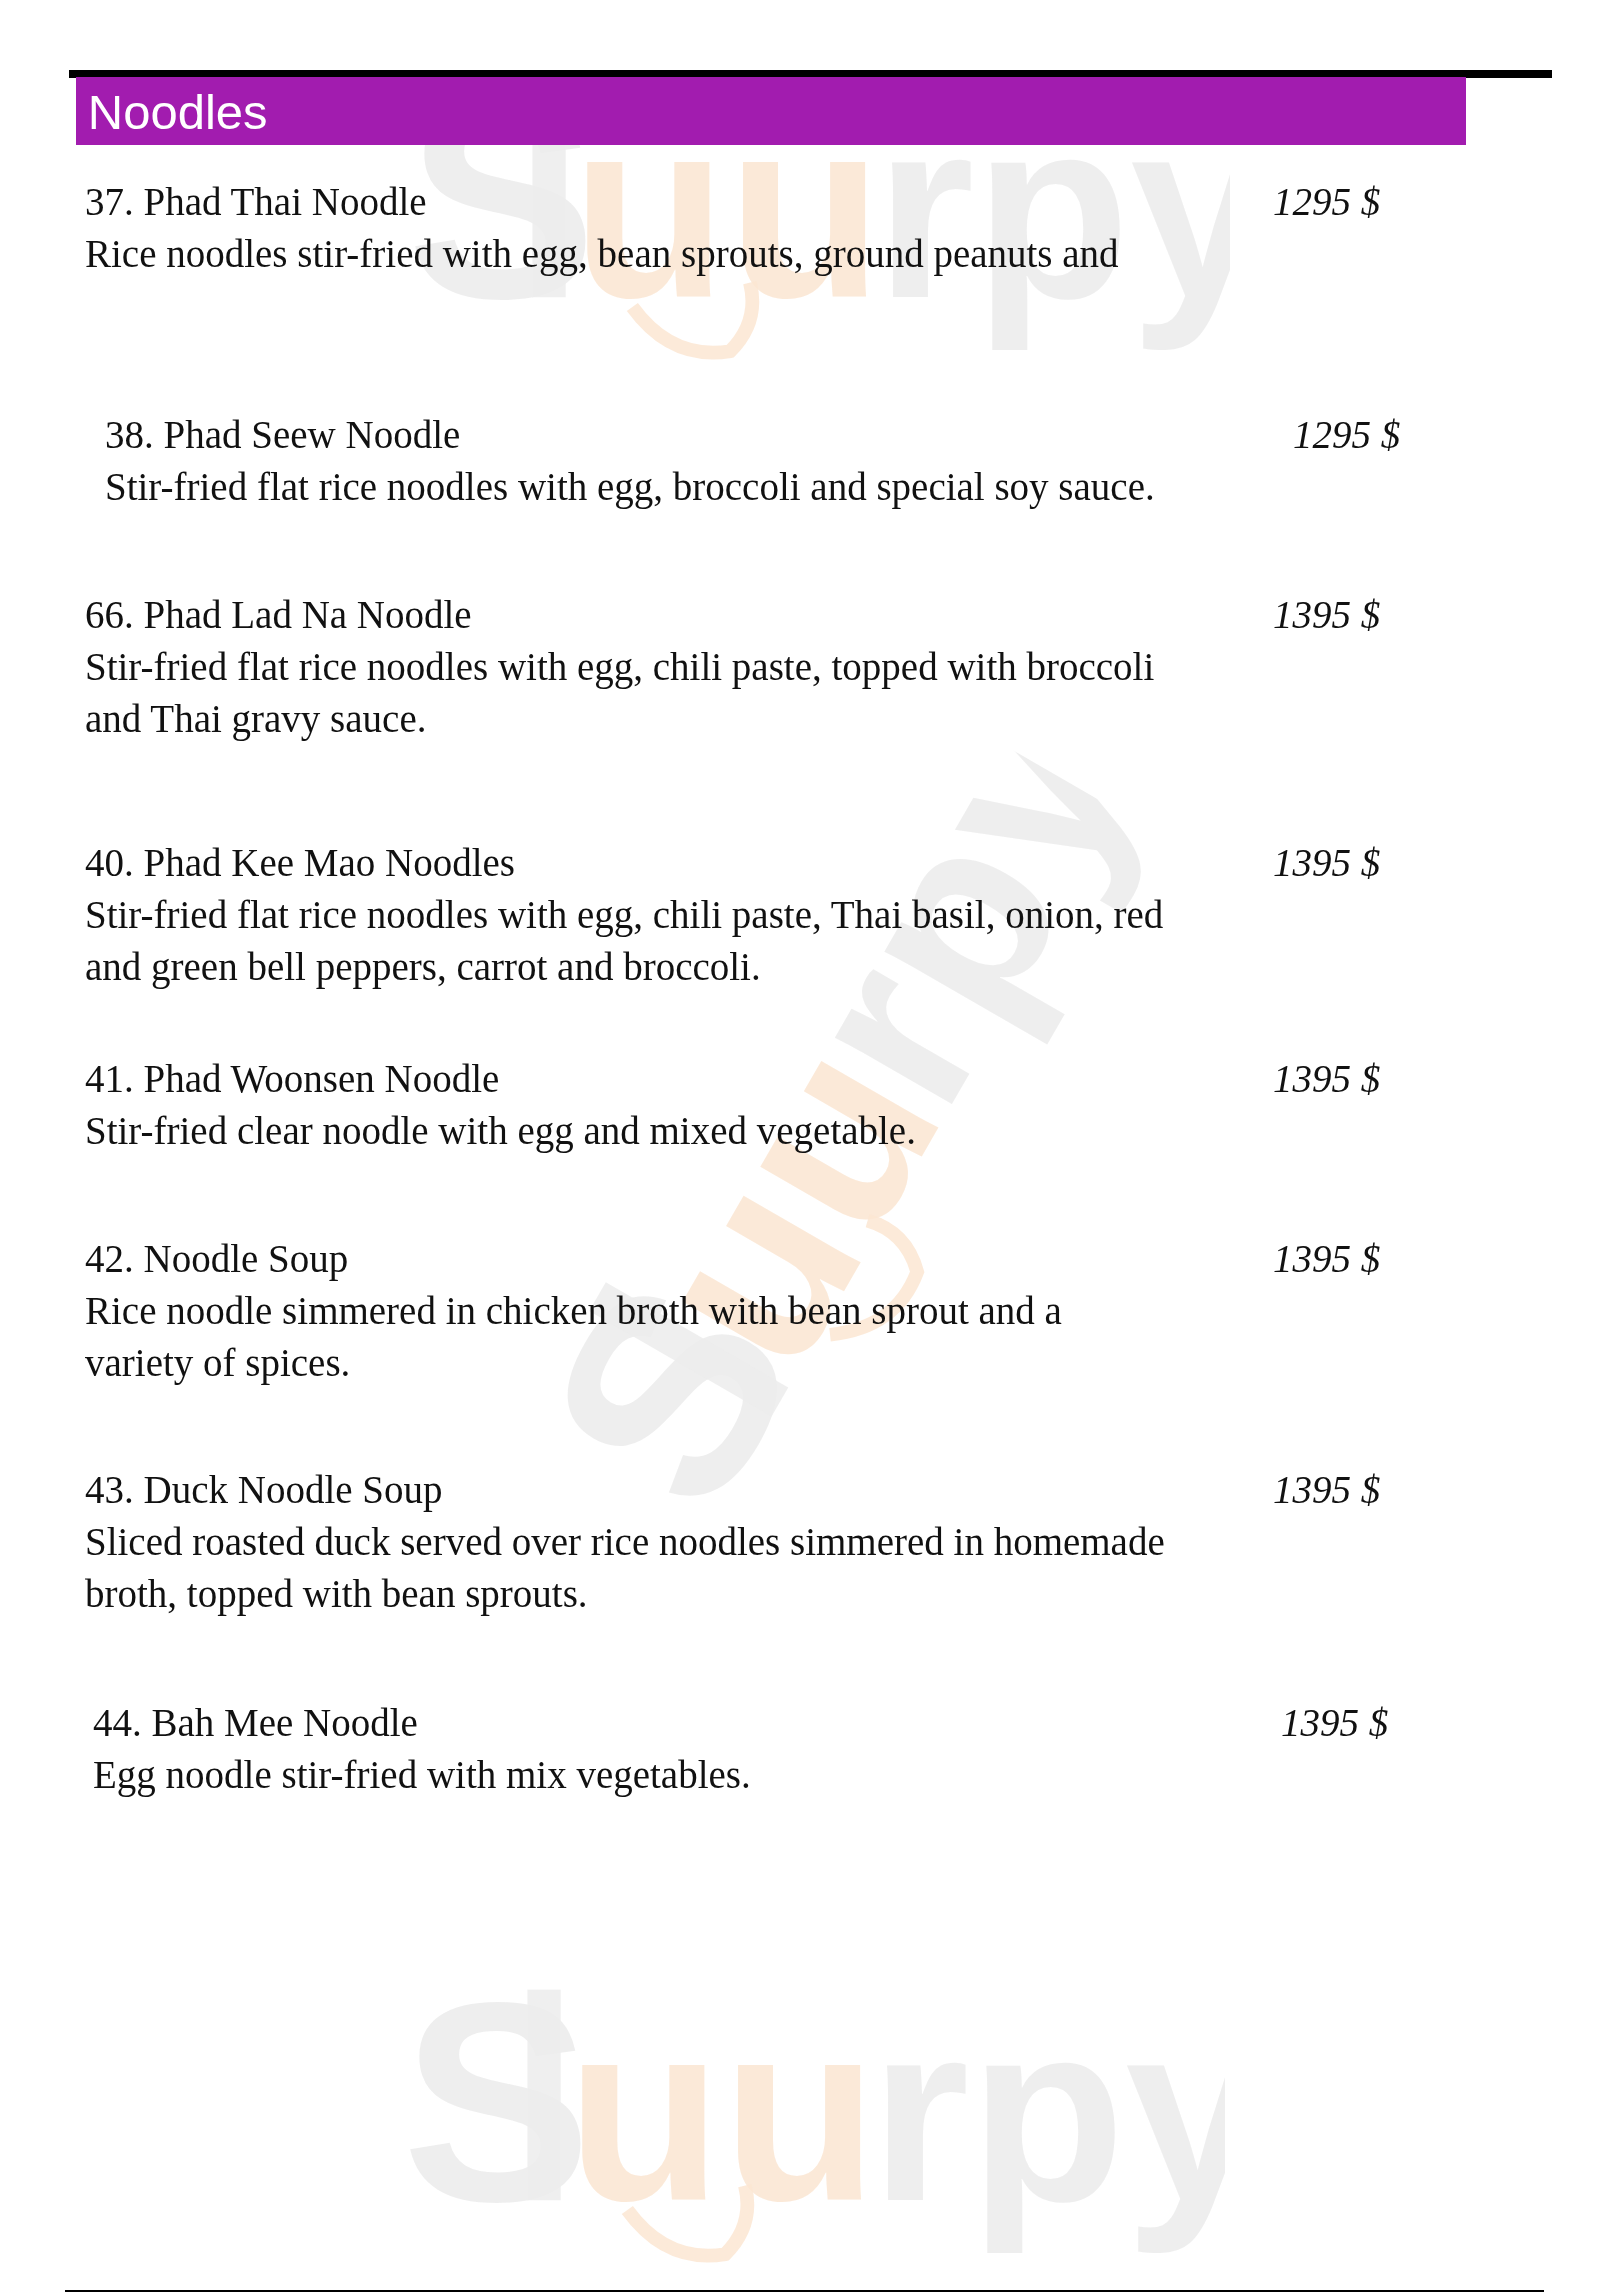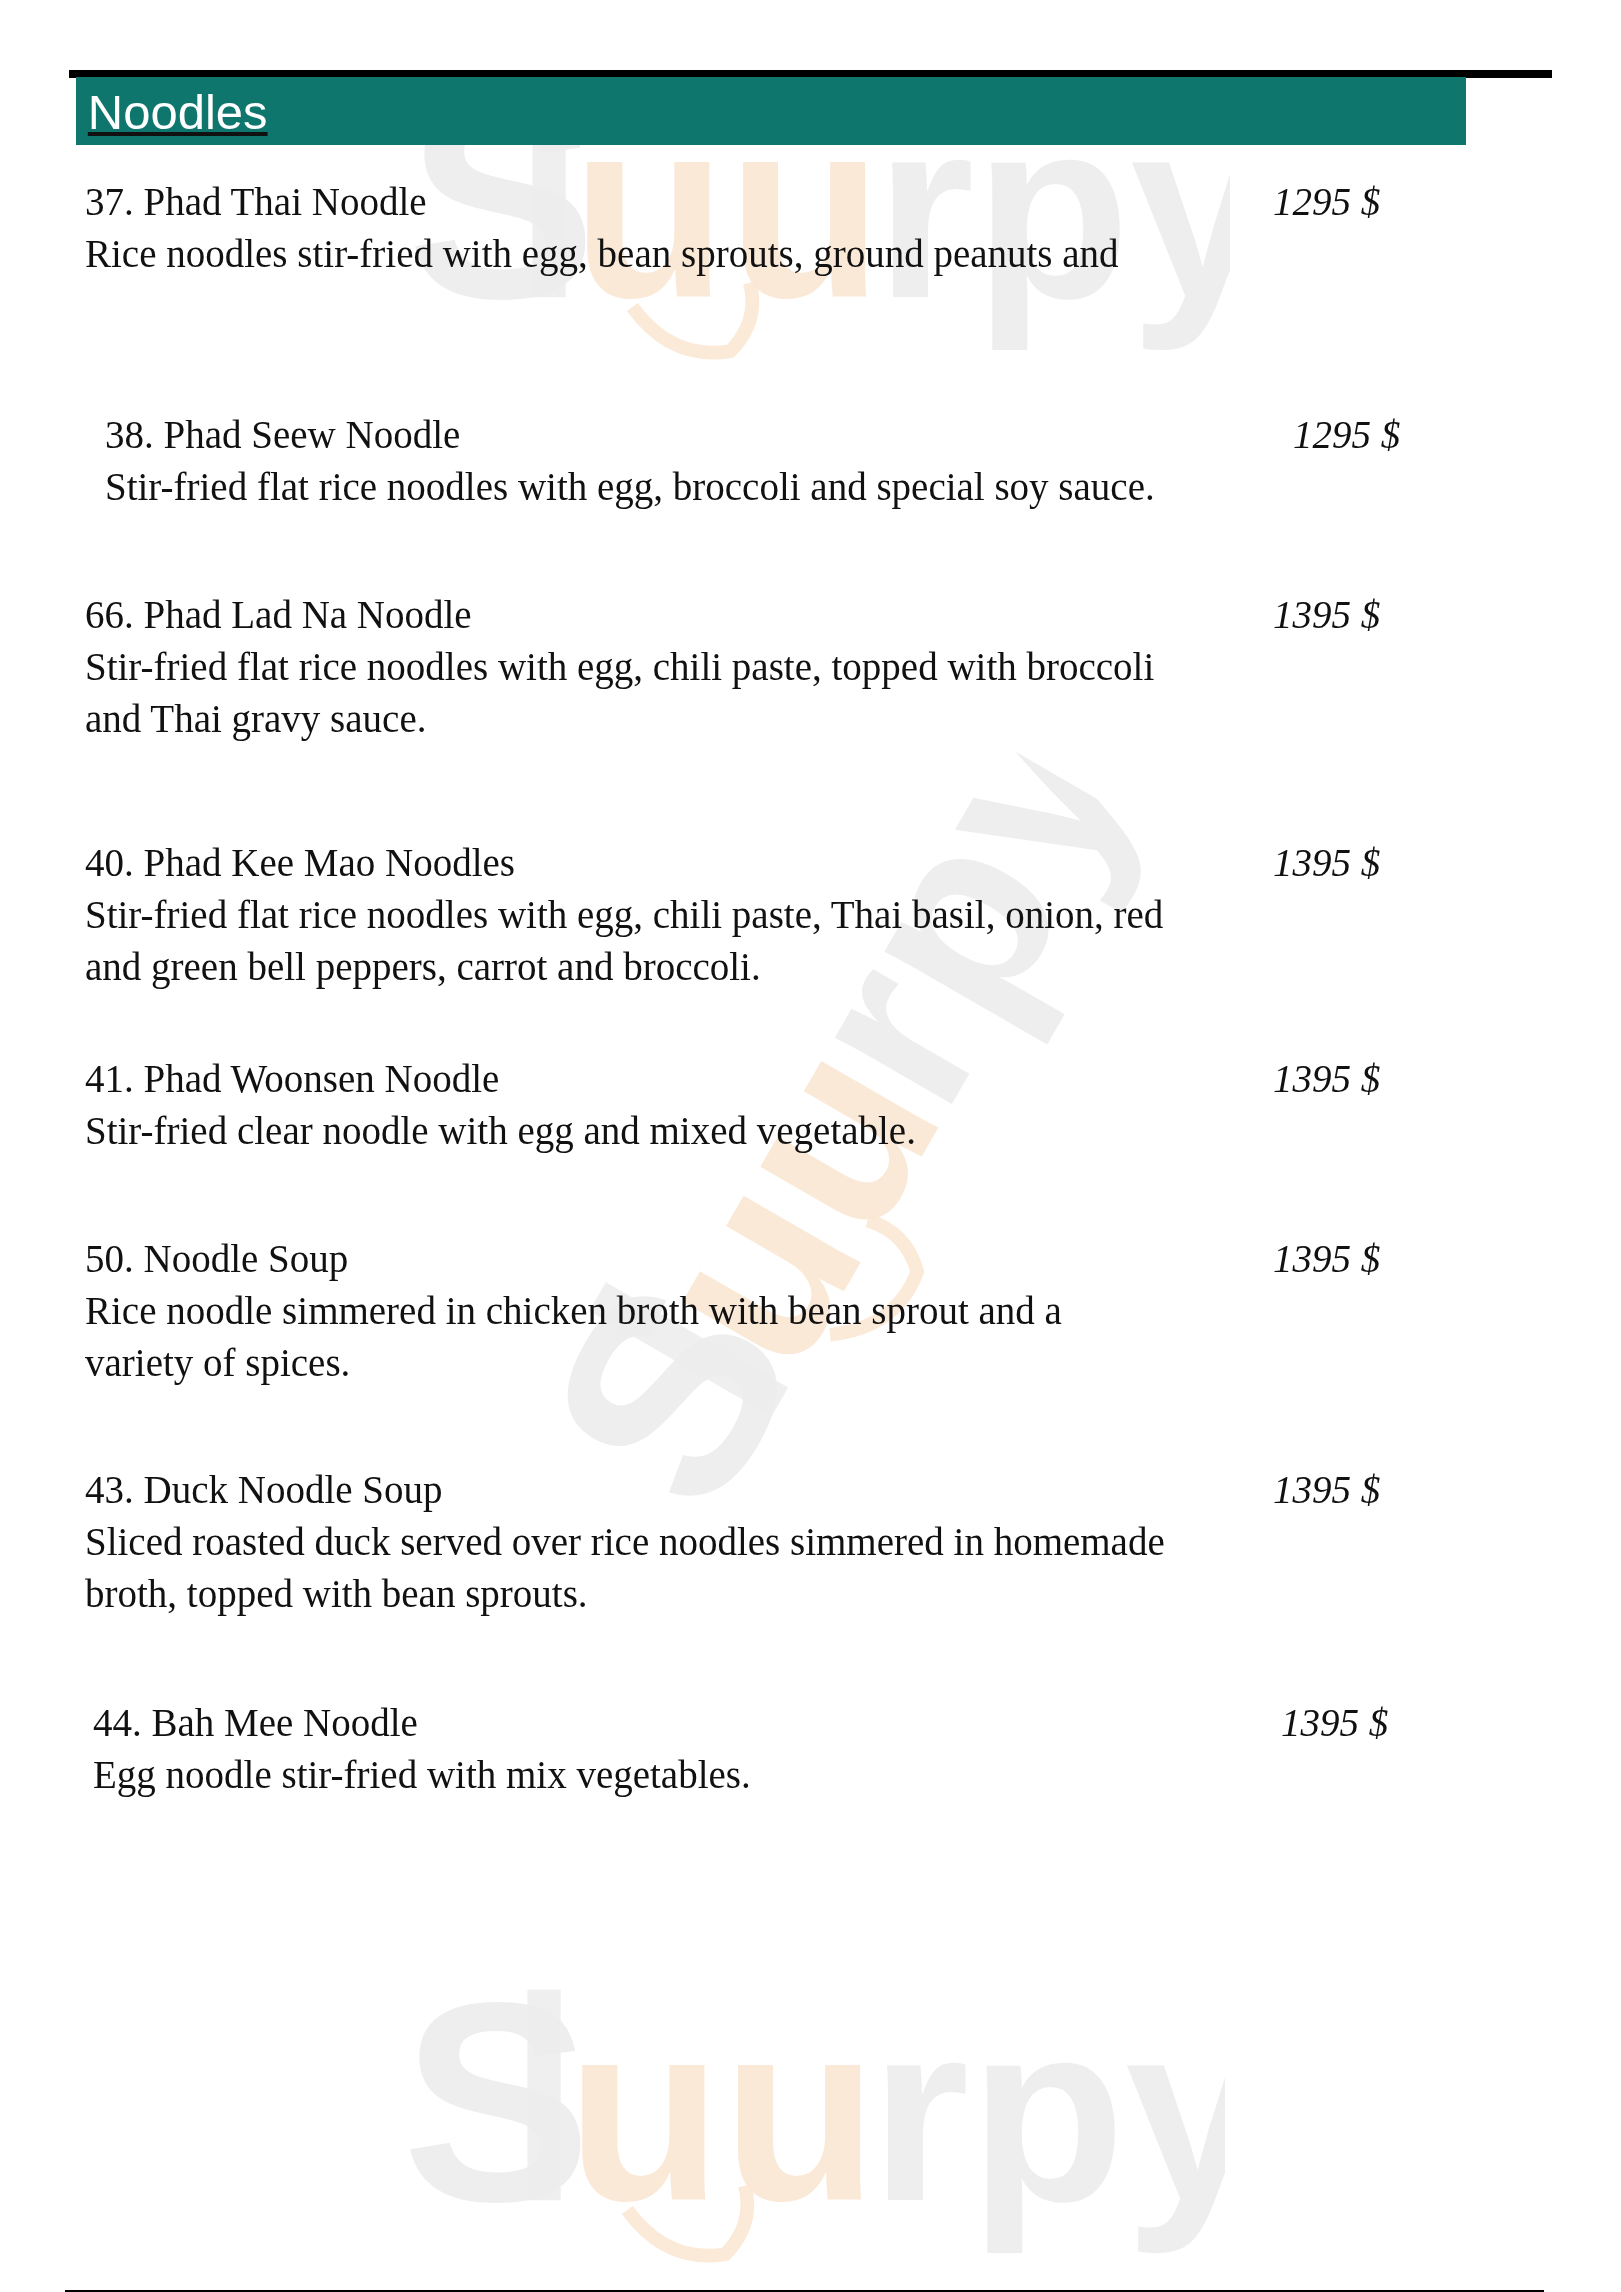--- a/index.html
+++ b/index.html
@@ -112,21 +112,21 @@
   <svg viewBox="0 0 840 300">
     <text x="0" y="235" font-family="Liberation Sans, DejaVu Sans, sans-serif" font-weight="bold" font-size="290" fill="#ECECEC" opacity="0.85">S</text>
     <rect x="128" y="20" width="34" height="215" fill="#ECECEC" opacity="0.85"></rect>
     <text x="168" y="235" font-family="Liberation Sans, DejaVu Sans, sans-serif" font-weight="bold" font-size="260" fill="#FBE6D2" opacity="0.85">uu</text>
     <text x="478" y="235" font-family="Liberation Sans, DejaVu Sans, sans-serif" font-weight="bold" font-size="260" fill="#ECECEC" opacity="0.85">rpy</text>
     <path d="M230 245 Q270 300 330 290 Q360 260 350 220" stroke="#FBE6D2" stroke-width="14" fill="none" opacity="0.85"></path>
   </svg>
 </div>
 
 <div class="top-rule"></div>
-<div class="section-bar" style="background:#0f766e;text-decoration:underline;">
+<div class="section-bar" style="background:#a21caf;">
   <span class="section-title">Noodles</span>
 </div>
 
 <div class="menu-item" style="top:176px;">
   <div class="item-title">37. Phad Thai Noodle</div>
   <div class="item-price">1295 $</div>
   <div class="item-desc">
     <span>Rice noodles stir-fried with egg, bean sprouts, ground peanuts and</span>
   </div>
 </div>
@@ -159,21 +159,21 @@
 
 <div class="menu-item" style="top:1053px;">
   <div class="item-title">41. Phad Woonsen Noodle</div>
   <div class="item-price">1395 $</div>
   <div class="item-desc">
     <span>Stir-fried clear noodle with egg and mixed vegetable.</span>
   </div>
 </div>
 
 <div class="menu-item" style="top:1233px;">
-  <div class="item-title">50. Noodle Soup</div>
+  <div class="item-title">42. Noodle Soup</div>
   <div class="item-price">1395 $</div>
   <div class="item-desc">
     <span>Rice noodle simmered in chicken broth with bean sprout and a</span>
     <span>variety of spices.</span>
   </div>
 </div>
 
 <div class="menu-item" style="top:1464px;">
   <div class="item-title">43. Duck Noodle Soup</div>
   <div class="item-price">1395 $</div>

